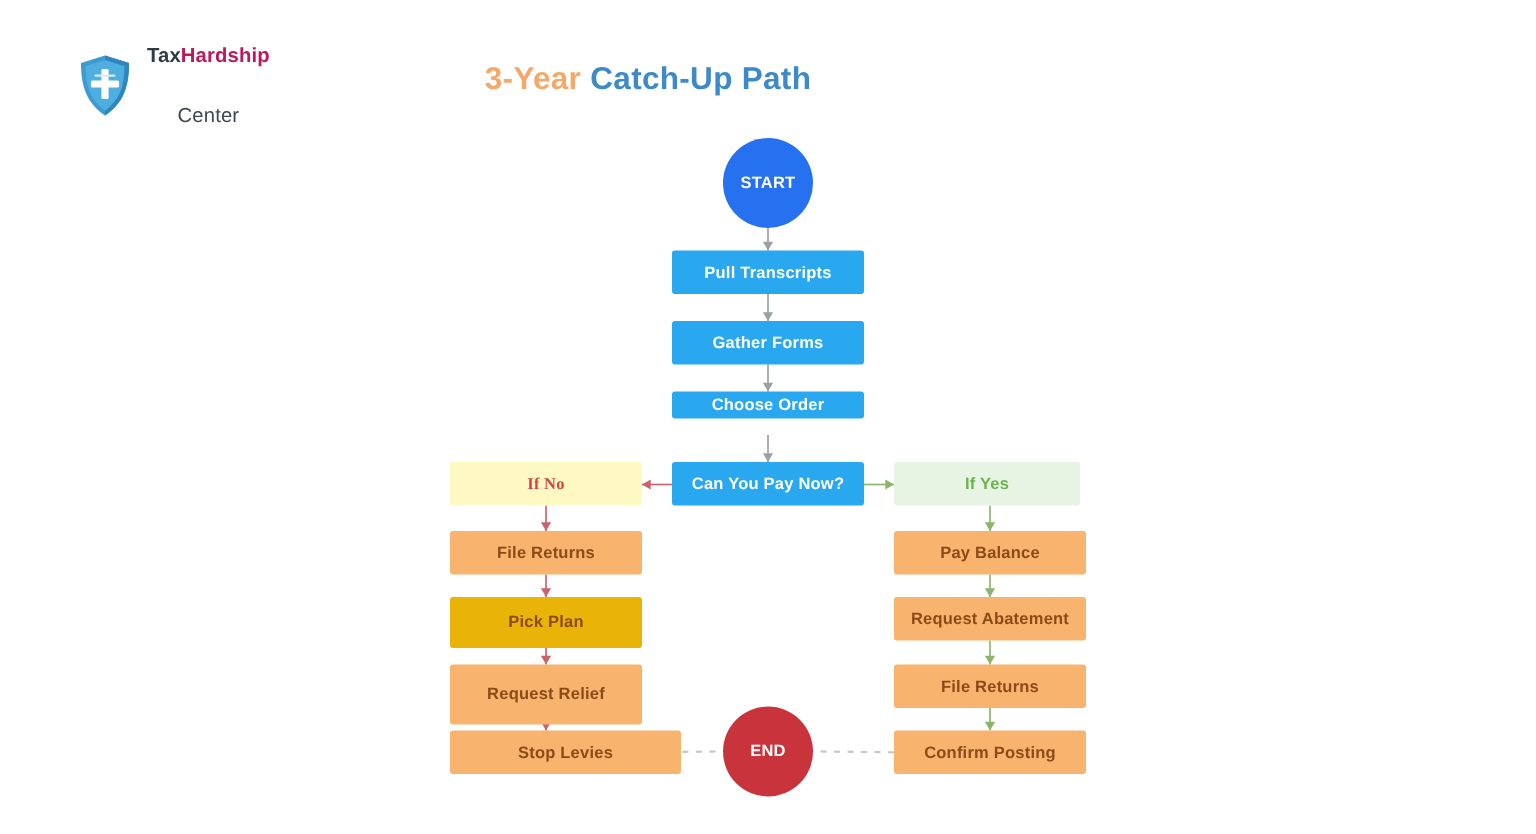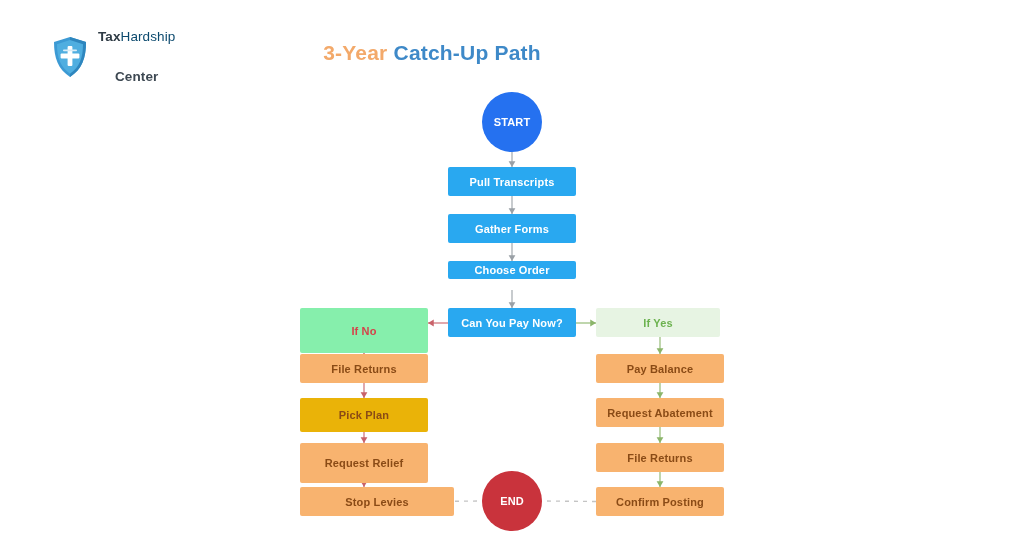--- a/index.html
+++ b/index.html
@@ -31,22 +31,22 @@
     display: block;
   }
   #brand .brand-text {
     font-size: 13.5px;
     line-height: 17px;
     color: #3d4852;
     text-align: center;
     letter-spacing: 0.1px;
   }
   #brand .brand-line1 .bold { font-weight: 700; color: #2f3b45; }
-  #brand .brand-line1 .light { font-weight: 400; color: #0c4a6e; }
-  #brand .brand-line2 { font-weight: 700; color: #3d4852; margin-top: 23px; }
+  #brand .brand-line1 .light { font-weight: 700; color: #be185d; }
+  #brand .brand-line2 { font-weight: 400; color: #3d4852; margin-top: 23px; }
 
   
   #page-title {
     position: absolute;
     left: 0;
     top: 41px;
     width: 816px;
     text-align: center;
     font-size: 21px;
     font-weight: 700;
@@ -232,21 +232,21 @@
       </div>
       <div class="node rect" style="left: 448px; top: 214px; width: 128px; height: 29px; background: rgb(41, 168, 240); color: rgb(255, 255, 255);">
         <span>Gather Forms</span>
       </div>
       <div class="node rect" style="left: 448px; top: 261px; width: 128px; height: 18px; background: rgb(41, 168, 240); color: rgb(255, 255, 255);">
         <span>Choose Order</span>
       </div>
       <div class="node rect" style="left: 448px; top: 308px; width: 128px; height: 29px; background: rgb(41, 168, 240); color: rgb(255, 255, 255);">
         <span>Can You Pay Now?</span>
       </div>
-      <div class="node rect" style="left: 300px; top: 308px; width: 128px; height: 45px; background: #86efac; color: rgb(212, 67, 74);">
+      <div class="node rect" style="left: 300px; top: 308px; width: 128px; height: 29px; background: #fef9c3; color: rgb(212, 67, 74); font-family: Liberation Serif, serif;">
         <span>If No</span>
       </div>
       <div class="node rect" style="left: 596px; top: 308px; width: 124px; height: 29px; background: rgb(231, 244, 227); color: rgb(108, 178, 79);">
         <span>If Yes</span>
       </div>
       <div class="node rect" style="left: 300px; top: 354px; width: 128px; height: 29px; background: rgb(248, 179, 111); color: rgb(138, 75, 22);">
         <span>File Returns</span>
       </div>
       <div class="node rect" style="left: 300px; top: 398px; width: 128px; height: 34px; background: #eab308; color: rgb(138, 75, 22);">
         <span>Pick Plan</span>

